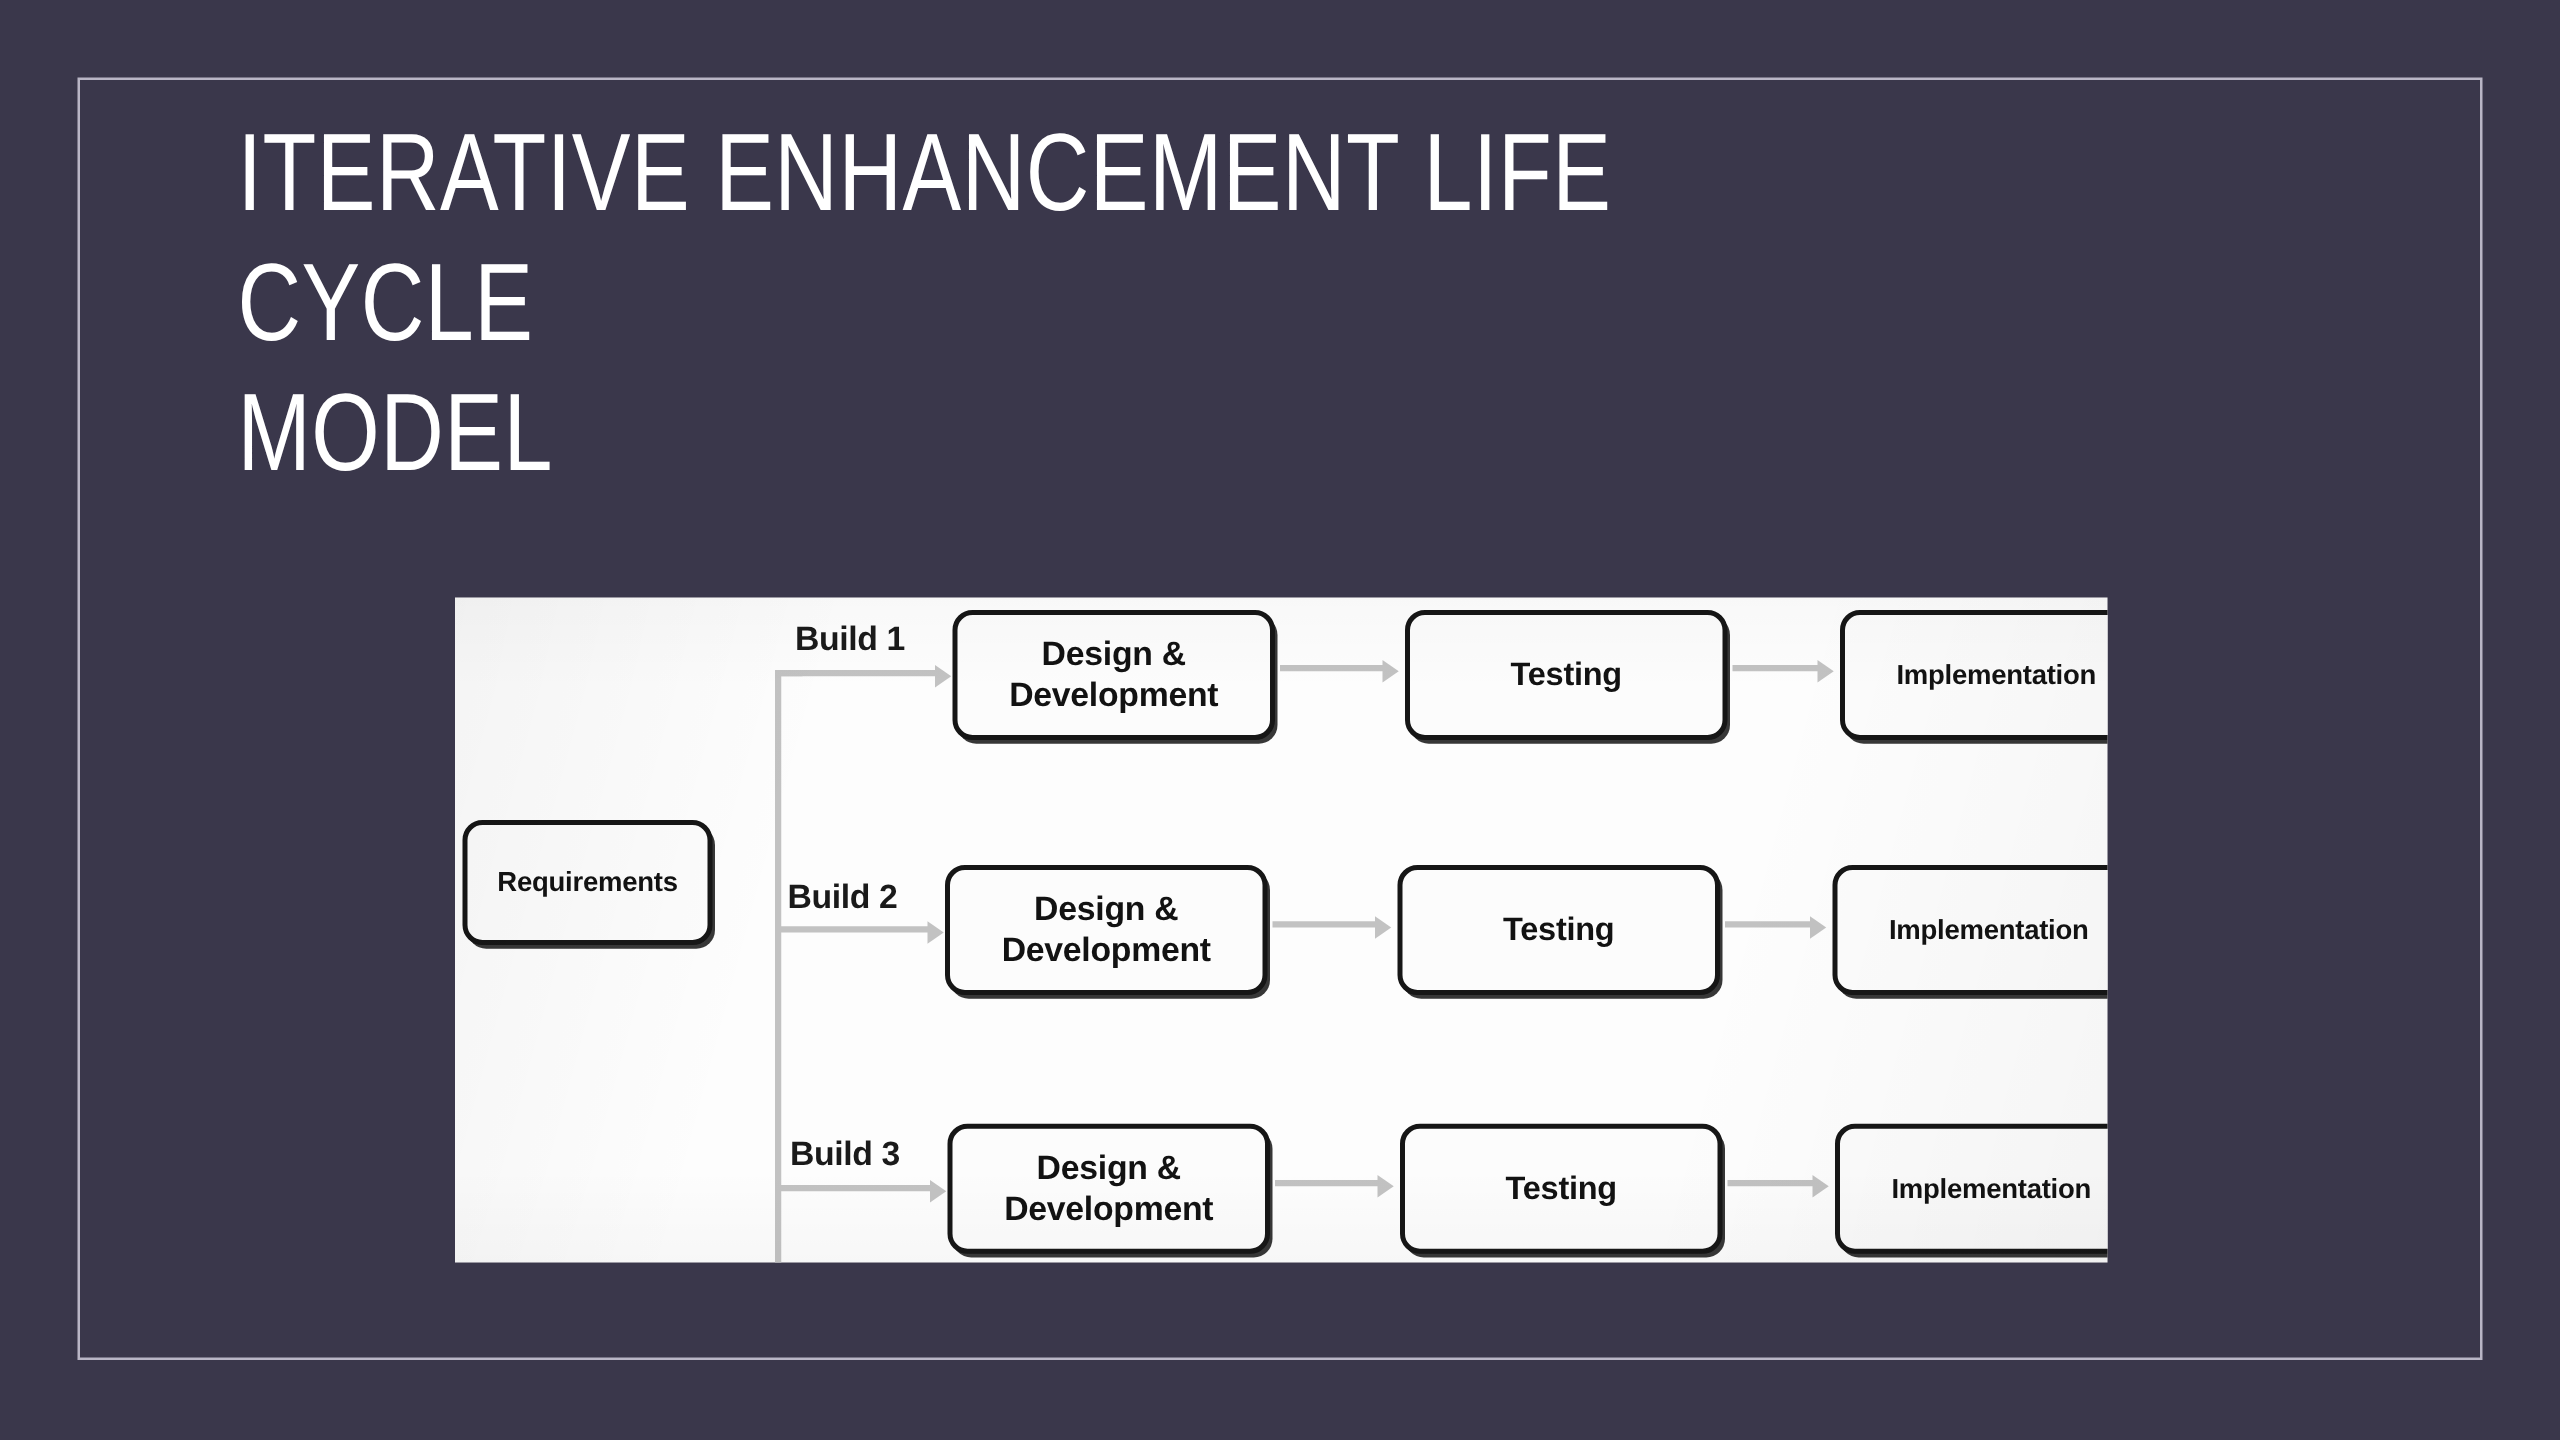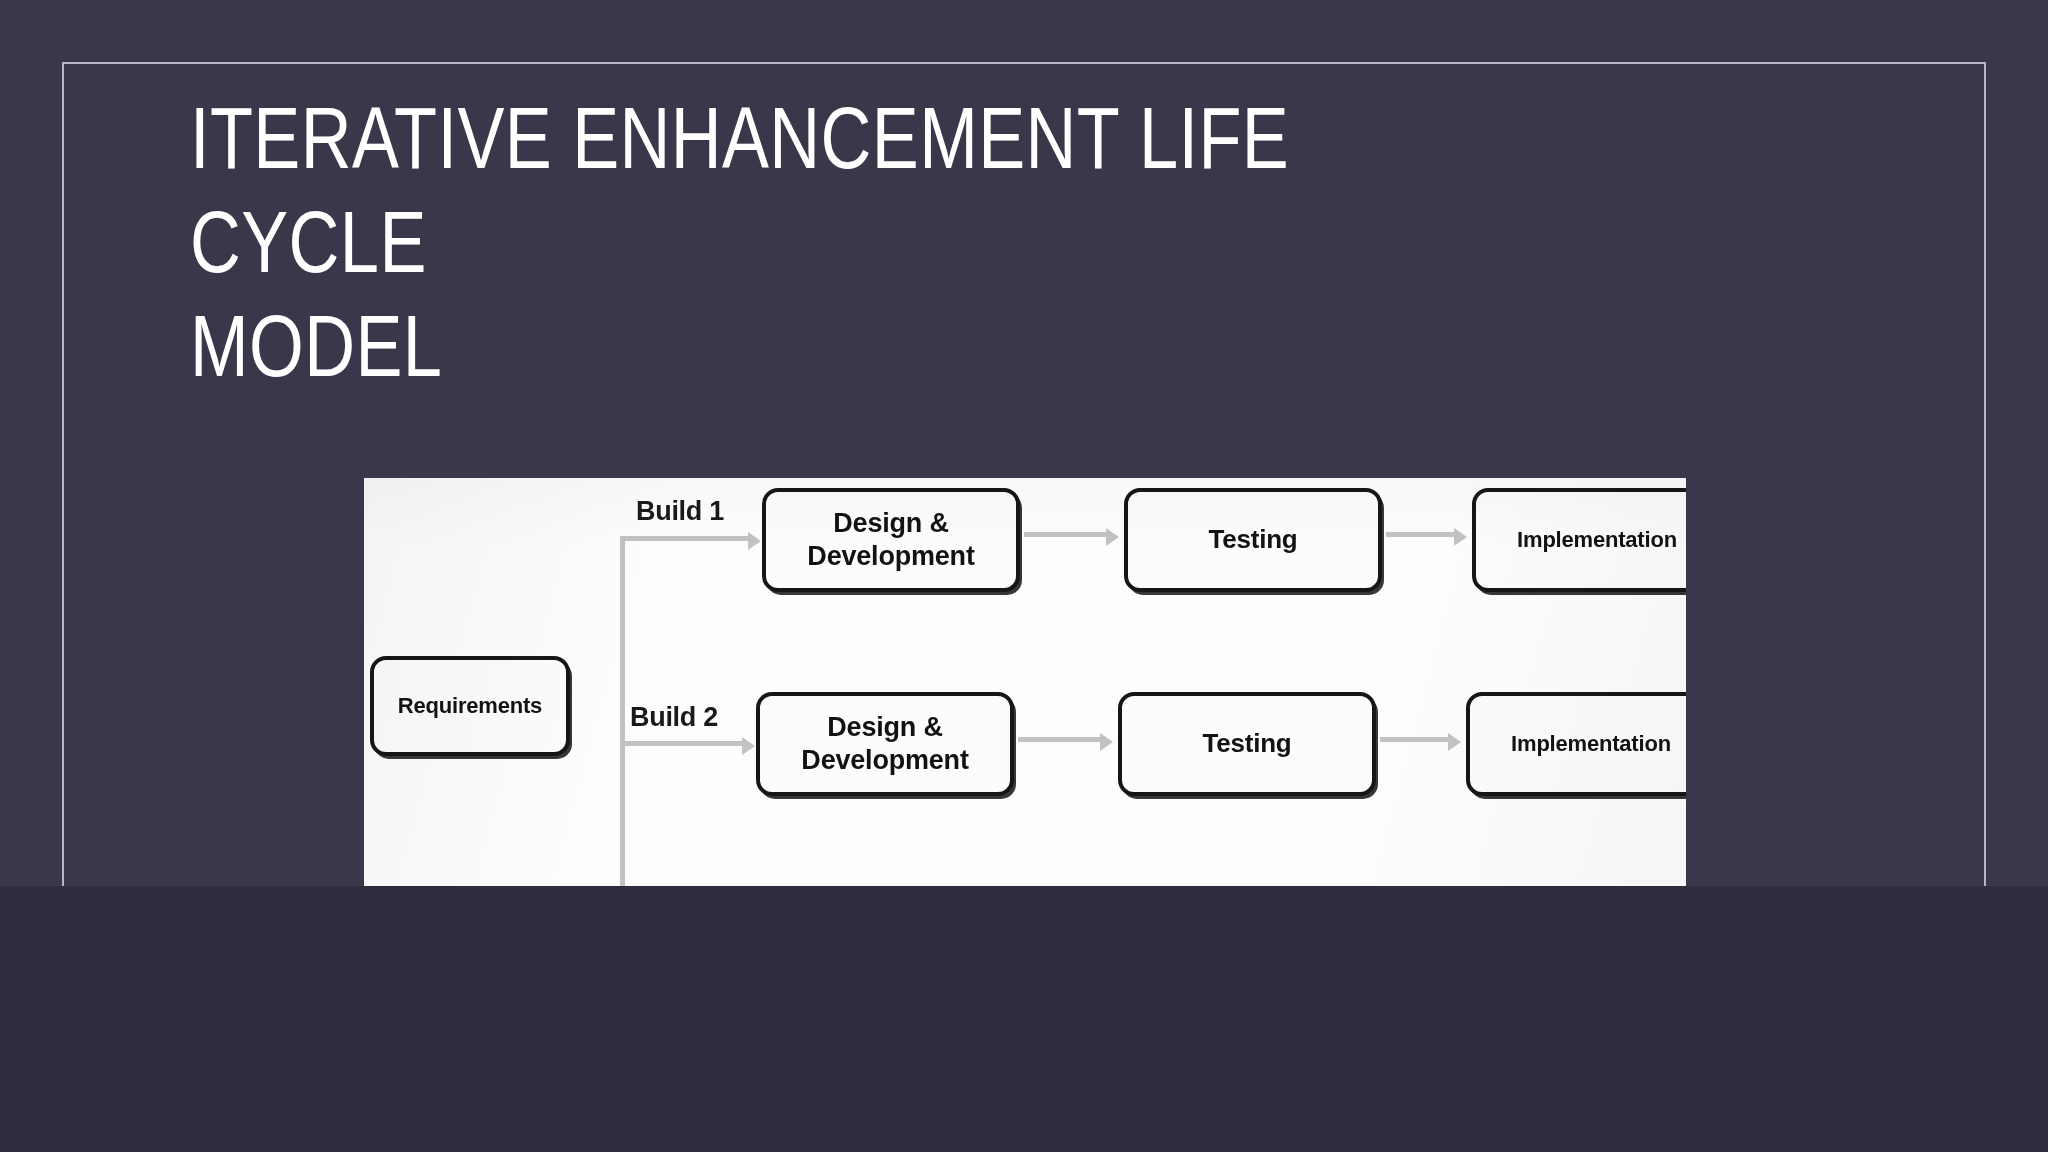--- a/index.html
+++ b/index.html
@@ -3,21 +3,21 @@
 <meta charset="utf-8">
 <style>
   html, body {
     margin: 0;
     padding: 0;
     background: #2f2d3d;
   }
   #slide {
     position: relative;
     width: 2048px;
-    height: 886px;
+    height: 1152px;
     background: #3a374b;
     overflow: hidden;
     font-family: "Liberation Sans", sans-serif;
   }
 
   
   #slide-frame {
     position: absolute;
     left: 62px;
     top: 62px;

